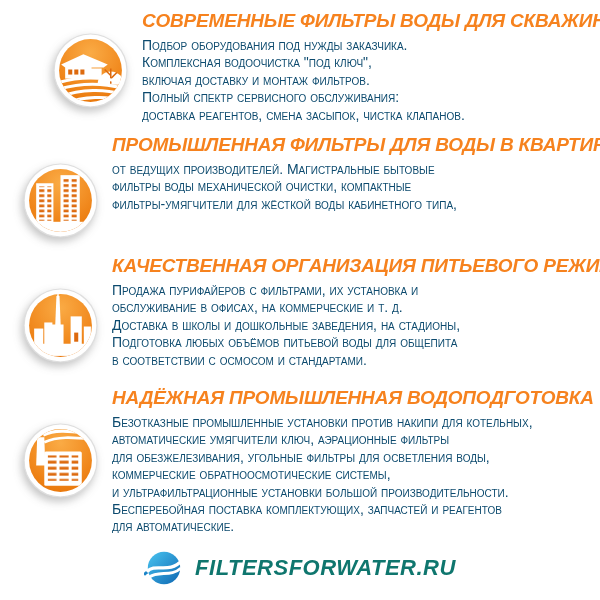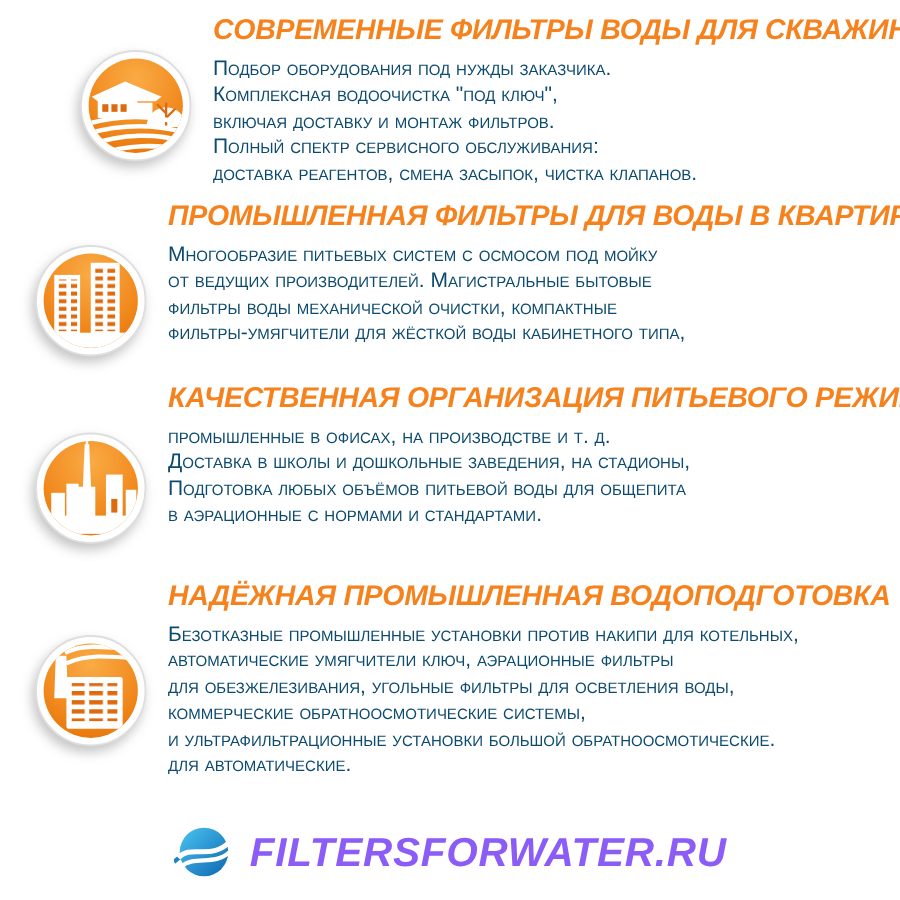--- a/index.html
+++ b/index.html
@@ -29,22 +29,22 @@
     font-variant:small-caps;
     color:#0c4a6e;
     white-space:nowrap;
   }
   .footer{
     position:absolute;top:546px;left:0;width:600px;height:44px;
     display:flex;align-items:center;justify-content:center;gap:11px;
   }
   .logo-icon svg{display:block;width:40px;height:40px;}
   .logo-text{
-    font-size:27px;font-weight:bold;font-style:italic;
-    color:#8b5cf6;letter-spacing:0.5px;
+    font-size:22px;font-weight:bold;font-style:italic;
+    color:#0f766e;letter-spacing:0.5px;
   }
 </style>
 </head>
 <body>
 
 <section class="section" style="top:10px;margin-left:30px;">
   <div class="icon-badge" style="top:23px;">
     <svg viewBox="0 0 74 74">
       <defs>
         <radialGradient id="og1" cx="0.5" cy="0.22" r="0.95">
@@ -114,21 +114,20 @@
         <rect x="8" y="58" width="58" height="10" fill="#ffffff"></rect>
         <rect x="13" y="20" width="17" height="40" fill="#ffffff"></rect>
         <rect x="37" y="12" width="19" height="48" fill="#ffffff"></rect>
         <rect x="15.5" y="23" width="12.5" height="34" fill="url(#win2)"></rect>
         <rect x="39.5" y="15" width="14.5" height="42" fill="url(#win2)"></rect>
       </g>
     </svg>
   </div>
   <div class="content">
     <h2 class="title">ПРОМЫШЛЕННАЯ ФИЛЬТРЫ ДЛЯ ВОДЫ В КВАРТИРУ</h2>
-    <p class="line">Многообразие питьевых систем с осмосом под мойку</p>
     <p class="line">от ведущих производителей. Магистральные бытовые</p>
     <p class="line">фильтры воды механической очистки, компактные</p>
     <p class="line">фильтры-умягчители для жёсткой воды кабинетного типа,</p>
   </div>
 </section>
 
 <section class="section" style="top:255px;">
   <div class="icon-badge" style="top:33px;">
     <svg viewBox="0 0 74 74">
       <defs>
@@ -151,24 +150,25 @@
         <polygon points="33,8 36,8 38,56 31,56" fill="#ffffff"></polygon>
         <line x1="34.5" y1="2" x2="34.5" y2="9" stroke="#ffffff" stroke-width="1.6"></line>
         <rect x="47" y="28" width="11" height="28" fill="#ffffff"></rect>
         <rect x="50.5" y="44" width="4" height="9" fill="#DD6A0E"></rect>
         <rect x="60" y="38" width="7" height="18" fill="#ffffff"></rect>
       </g>
     </svg>
   </div>
   <div class="content">
     <h2 class="title">КАЧЕСТВЕННАЯ ОРГАНИЗАЦИЯ ПИТЬЕВОГО РЕЖИМА</h2>
-    <p class="line">промышленные в офисах, на производстве и т. д.</p>
+    <p class="line">Продажа пурифайеров с фильтрами, их установка и</p>
+    <p class="line">обслуживание в офисах, на коммерческие и т. д.</p>
     <p class="line">Доставка в школы и дошкольные заведения, на стадионы,</p>
     <p class="line">Подготовка любых объёмов питьевой воды для общепита</p>
-    <p class="line">в аэрационные с нормами и стандартами.</p>
+    <p class="line">в соответствии с осмосом и стандартами.</p>
   </div>
 </section>
 
 <section class="section" style="top:387px;">
   <div class="icon-badge" style="top:36px;">
     <svg viewBox="0 0 74 74">
       <defs>
         <radialGradient id="og4" cx="0.5" cy="0.22" r="0.95">
           <stop offset="0" stop-color="#FAAB45"></stop>
             <stop offset="0.55" stop-color="#F18A1F"></stop>
@@ -194,21 +194,22 @@
         <rect x="24.5" y="32" width="30" height="25" fill="url(#win4)"></rect>
       </g>
     </svg>
   </div>
   <div class="content">
     <h2 class="title">НАДЁЖНАЯ ПРОМЫШЛЕННАЯ ВОДОПОДГОТОВКА</h2>
     <p class="line">Безотказные промышленные установки против накипи для котельных,</p>
     <p class="line">автоматические умягчители ключ, аэрационные фильтры</p>
     <p class="line">для обезжелезивания, угольные фильтры для осветления воды,</p>
     <p class="line">коммерческие обратноосмотические системы,</p>
-    <p class="line">и ультрафильтрационные установки большой обратноосмотические.</p>
+    <p class="line">и ультрафильтрационные установки большой производительности.</p>
+    <p class="line">Бесперебойная поставка комплектующих, запчастей и реагентов</p>
     <p class="line">для автоматические.</p>
   </div>
 </section>
 
 <div class="footer">
   <span class="logo-icon">
     <svg viewBox="0 0 42 42">
       <defs>
         <linearGradient id="lg5" x1="0" y1="0" x2="1" y2="1">
           <stop offset="0" stop-color="#49C4F0"></stop>

